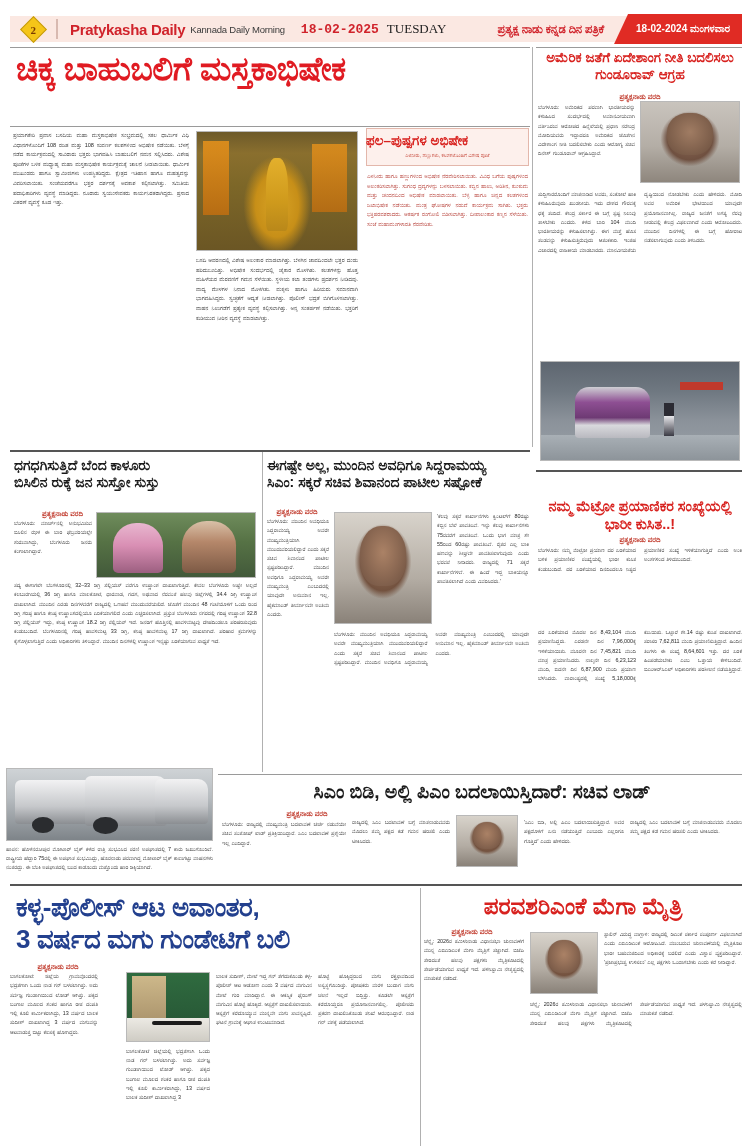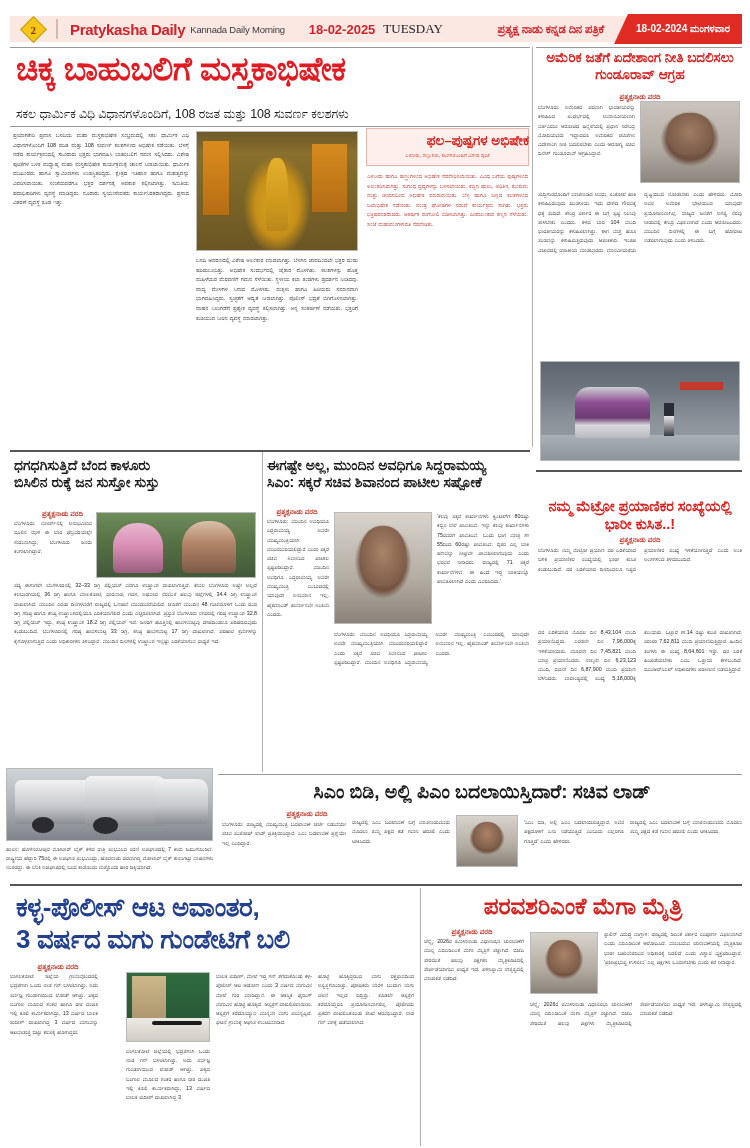--- a/index.html
+++ b/index.html
@@ -29,22 +29,22 @@
     transform: rotate(-45deg); font-size: 11px; font-weight: bold; color:#7a3b00;
     font-family: "Liberation Serif", serif;
   }
   .mast-divider { width:2px; height:20px; background:#d8b9b0; }
   .mast-title {
     font-family: "Liberation Sans", sans-serif; font-weight: bold;
     font-size: 15px; color:#d0232b; margin-left:12px; letter-spacing:-0.3px;
   }
   .mast-sub { font-size: 9.5px; color:#3a3a3a; margin-left:5px; letter-spacing:-0.2px;}
   .mast-date {
-    font-family: Liberation Sans, sans-serif; font-weight:bold; font-size:13px;
-    color:#d0232b; margin-left:24px;
+    font-family: Liberation Mono, monospace; font-weight:bold; font-size:13px;
+    color:#d0232b; margin-left:16px;
   }
   .mast-day {
     font-family: "Liberation Serif", serif; font-size:13px; color:#222; margin-left:8px;
   }
   .mast-kn {
     margin-left:auto; font-size:11.5px; font-weight:bold; color:#d0232b;
     letter-spacing:-0.2px;
   }
   .mast-redbox {
     height:30px; background:#e02b24; color:#fff; font-size:10px; font-weight:bold;
@@ -196,21 +196,21 @@
   .img-police .gun{
     position:absolute; left:30%; bottom:24%; width:62%; height:5%;
     background:#1c1c1c; border-radius:2px;
   }
 
   
   .subbox {
     position:absolute; background:#fdf0ec; border:1px solid #e3b7ab;
   }
   .subbox-title {
-    position:absolute; color:#d8221f; font-weight:bold; font-size:13.5px; text-align:right; width:100%;
+    position:absolute; color:#d8221f; font-weight:bold; font-size:13.5px; text-align:left; width:100%;
   }
 </style>
 </head>
 <body>
 
 <div class="page">
 
   <div class="masthead">
     <div class="page-badge">
       <div class="diamond">
@@ -224,21 +224,20 @@
     <div class="mast-day">TUESDAY</div>
     <div class="mast-kn">ಪ್ರತ್ಯಕ್ಷ ನಾಡು ಕನ್ನಡ ದಿನ ಪತ್ರಿಕೆ</div>
     <div class="mast-redbox">18-02-2024 ಮಂಗಳವಾರ</div>
   </div>
 
   <div class="hr-thin" style="left:10px; top:47px; width:520px;"></div>
   <div class="hr-thin" style="left:536px; top:47px; width:206px;"></div>
   <div class="vr" style="left:532px; top:47px; height:400px;"></div>
 
   <div class="h-main" style="left:16px; top:52px; width:515px;">ಚಿಕ್ಕ ಬಾಹುಬಲಿಗೆ ಮಸ್ತಕಾಭಿಷೇಕ</div>
-  <div class="h-deck" style="left:16px; top:107px; width:515px;">ಸಕಲ ಧಾರ್ಮಿಕ ವಿಧಿ ವಿಧಾನಗಳೊಂದಿಗೆ, 108 ರಜತ ಮತ್ತು 108 ಸುವರ್ಣ ಕಲಶಗಳು</div>
   <div class="hr-thin" style="left:10px; top:126px; width:520px;"></div>
 
   <div class="col" style="left:13px; top:131px; width:176px;">
     <div class="tx">ಪ್ರಯಾಗಕೇರಿ ಪ್ರವಾಸ ಬಸದಿಯ ಮಹಾ ಮಸ್ತಕಾಭಿಷೇಕ ಸಂಭ್ರಮದಲ್ಲಿ ಸಕಲ ಧಾರ್ಮಿಕ ವಿಧಿ ವಿಧಾನಗಳೊಂದಿಗೆ 108 ರಜತ ಮತ್ತು 108 ಸುವರ್ಣ ಕಲಶಗಳಿಂದ ಅಭಿಷೇಕ ನಡೆಯಿತು. ಬೆಳಗ್ಗೆ ನಡೆದ ಕಾರ್ಯಕ್ರಮದಲ್ಲಿ ಸಾವಿರಾರು ಭಕ್ತರು ಭಾಗವಹಿಸಿ ಬಾಹುಬಲಿಗೆ ನಮನ ಸಲ್ಲಿಸಿದರು. ವಿಶೇಷ ಪೂಜೆಗಳ ಬಳಿಕ ಮಧ್ಯಾಹ್ನ ಮಹಾ ಮಸ್ತಕಾಭಿಷೇಕ ಕಾರ್ಯಕ್ರಮಕ್ಕೆ ಚಾಲನೆ ನೀಡಲಾಯಿತು. ಧಾರ್ಮಿಕ ಮುಖಂಡರು ಹಾಗೂ ಸ್ವಾಮೀಜಿಗಳು ಉಪಸ್ಥಿತರಿದ್ದರು. ಕ್ಷೇತ್ರದ ಇತಿಹಾಸ ಹಾಗೂ ಮಹತ್ವವನ್ನು ವಿವರಿಸಲಾಯಿತು. ಸಂಜೆಯವರೆಗೂ ಭಕ್ತರ ದರ್ಶನಕ್ಕೆ ಅವಕಾಶ ಕಲ್ಪಿಸಲಾಗಿತ್ತು. ಸಮಿತಿಯ ಪದಾಧಿಕಾರಿಗಳು ವ್ಯವಸ್ಥೆ ಮಾಡಿದ್ದರು. ನೂರಾರು ಸ್ವಯಂಸೇವಕರು ಕಾರ್ಯನಿರತರಾಗಿದ್ದರು. ಪ್ರಸಾದ ವಿತರಣೆ ವ್ಯವಸ್ಥೆ ಕೂಡ ಇತ್ತು.</div>
   </div>
 
   <div class="photo img-temple" style="left:196px; top:131px; width:162px; height:120px;">
     <div class="statue"></div>
   </div>
 

